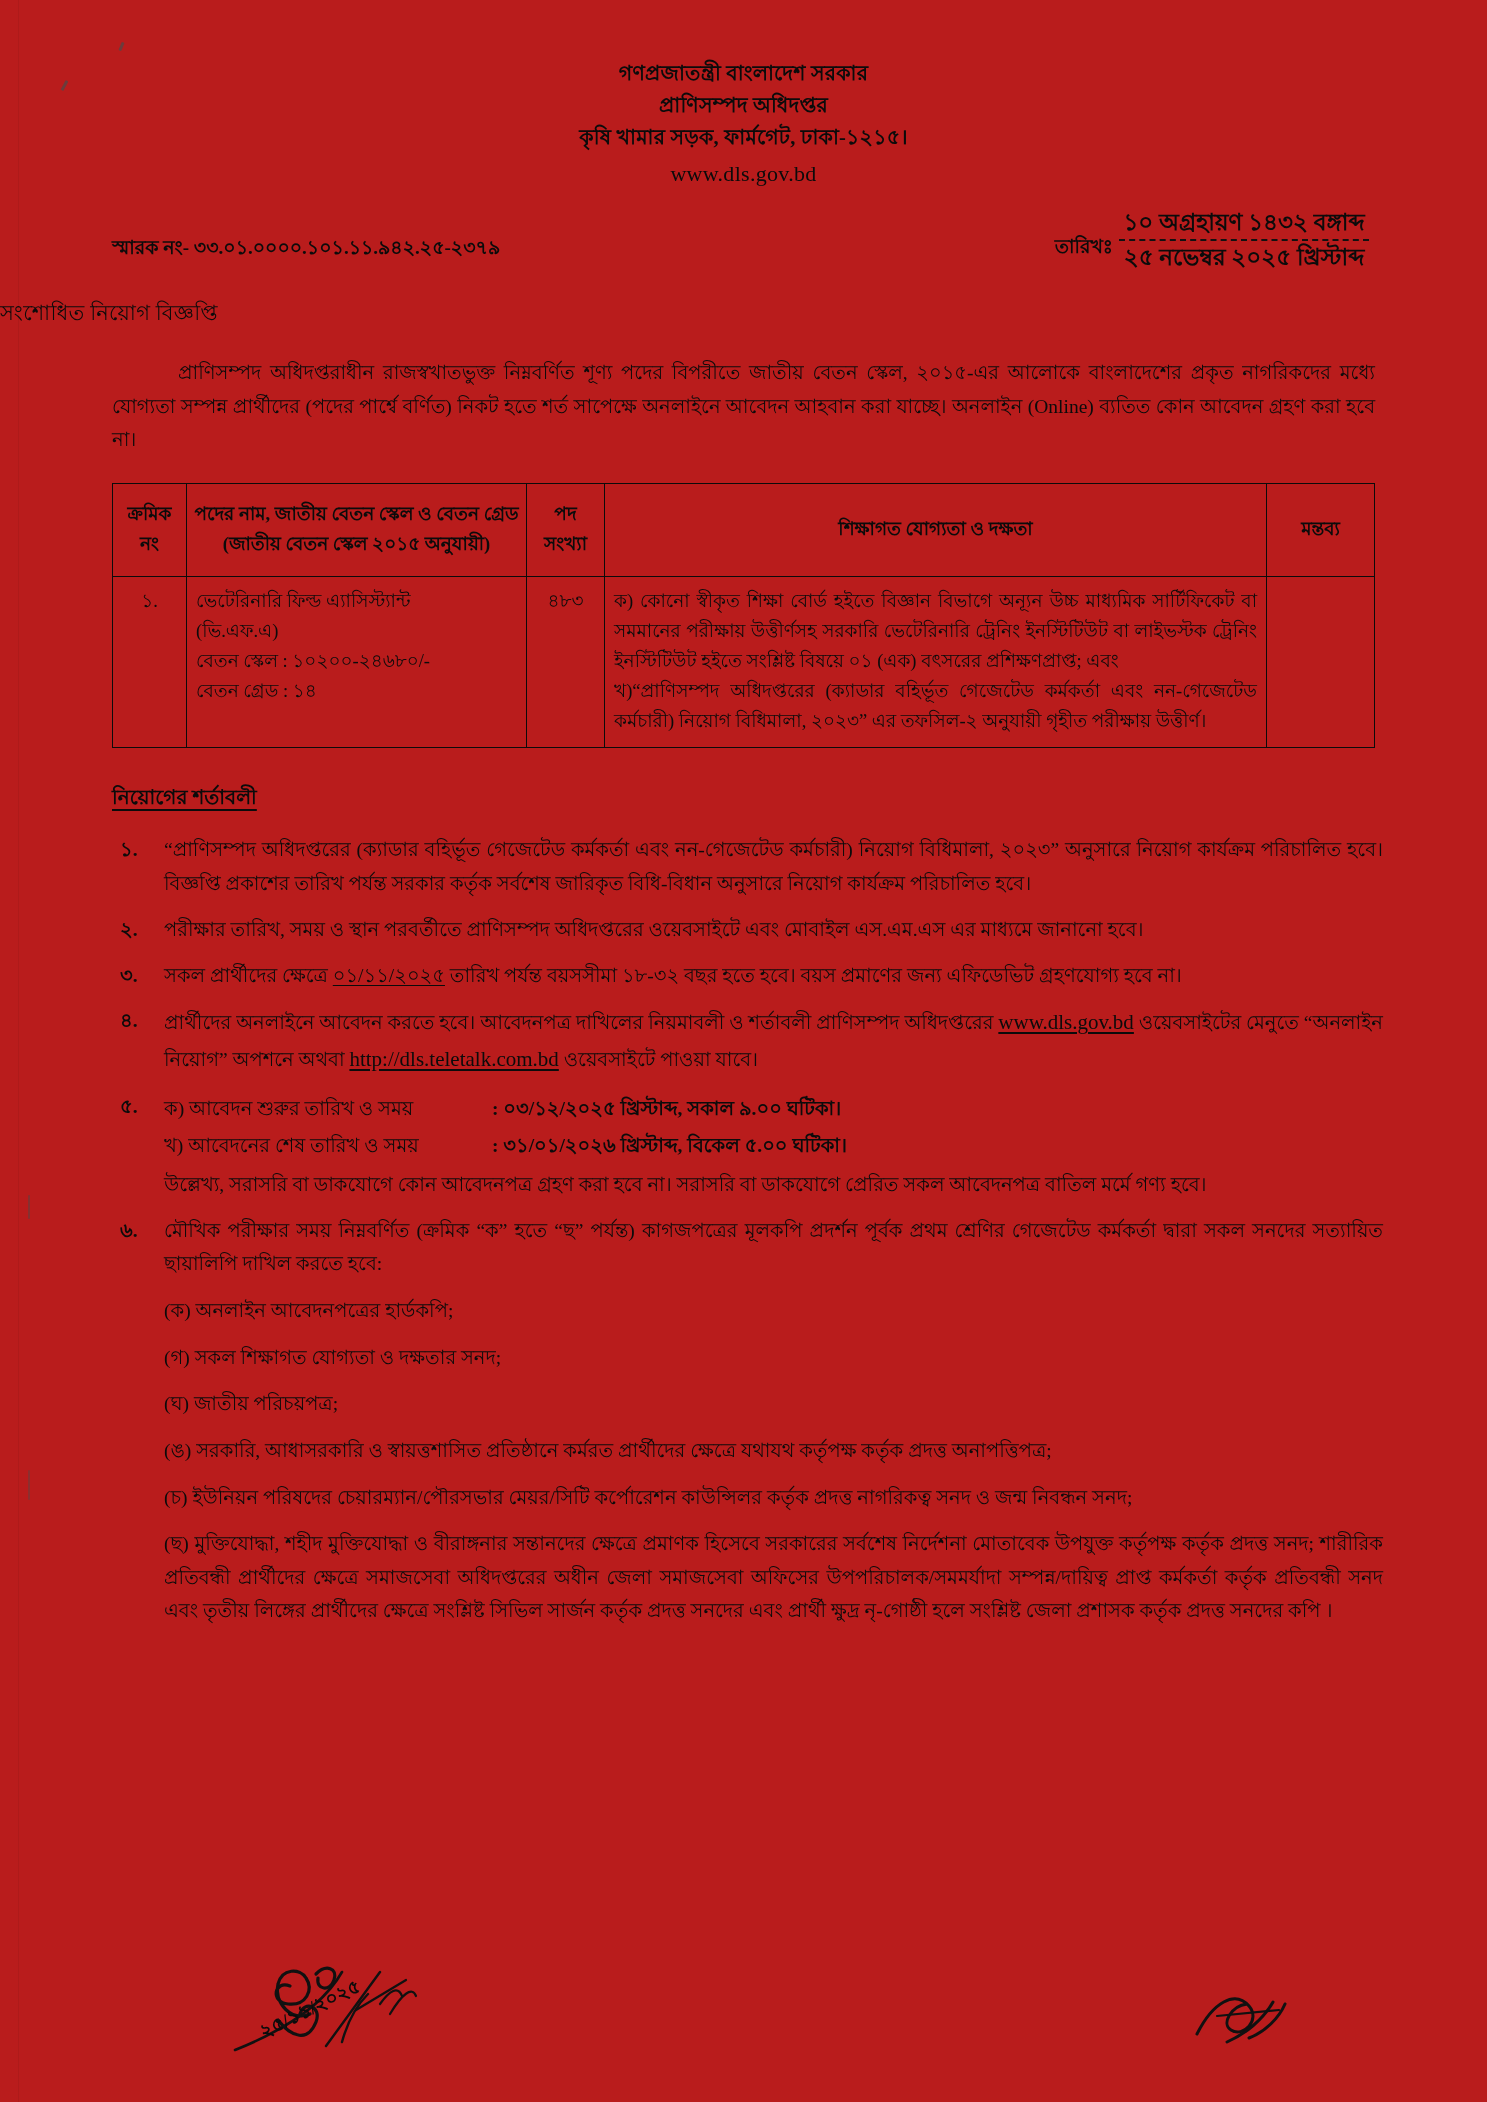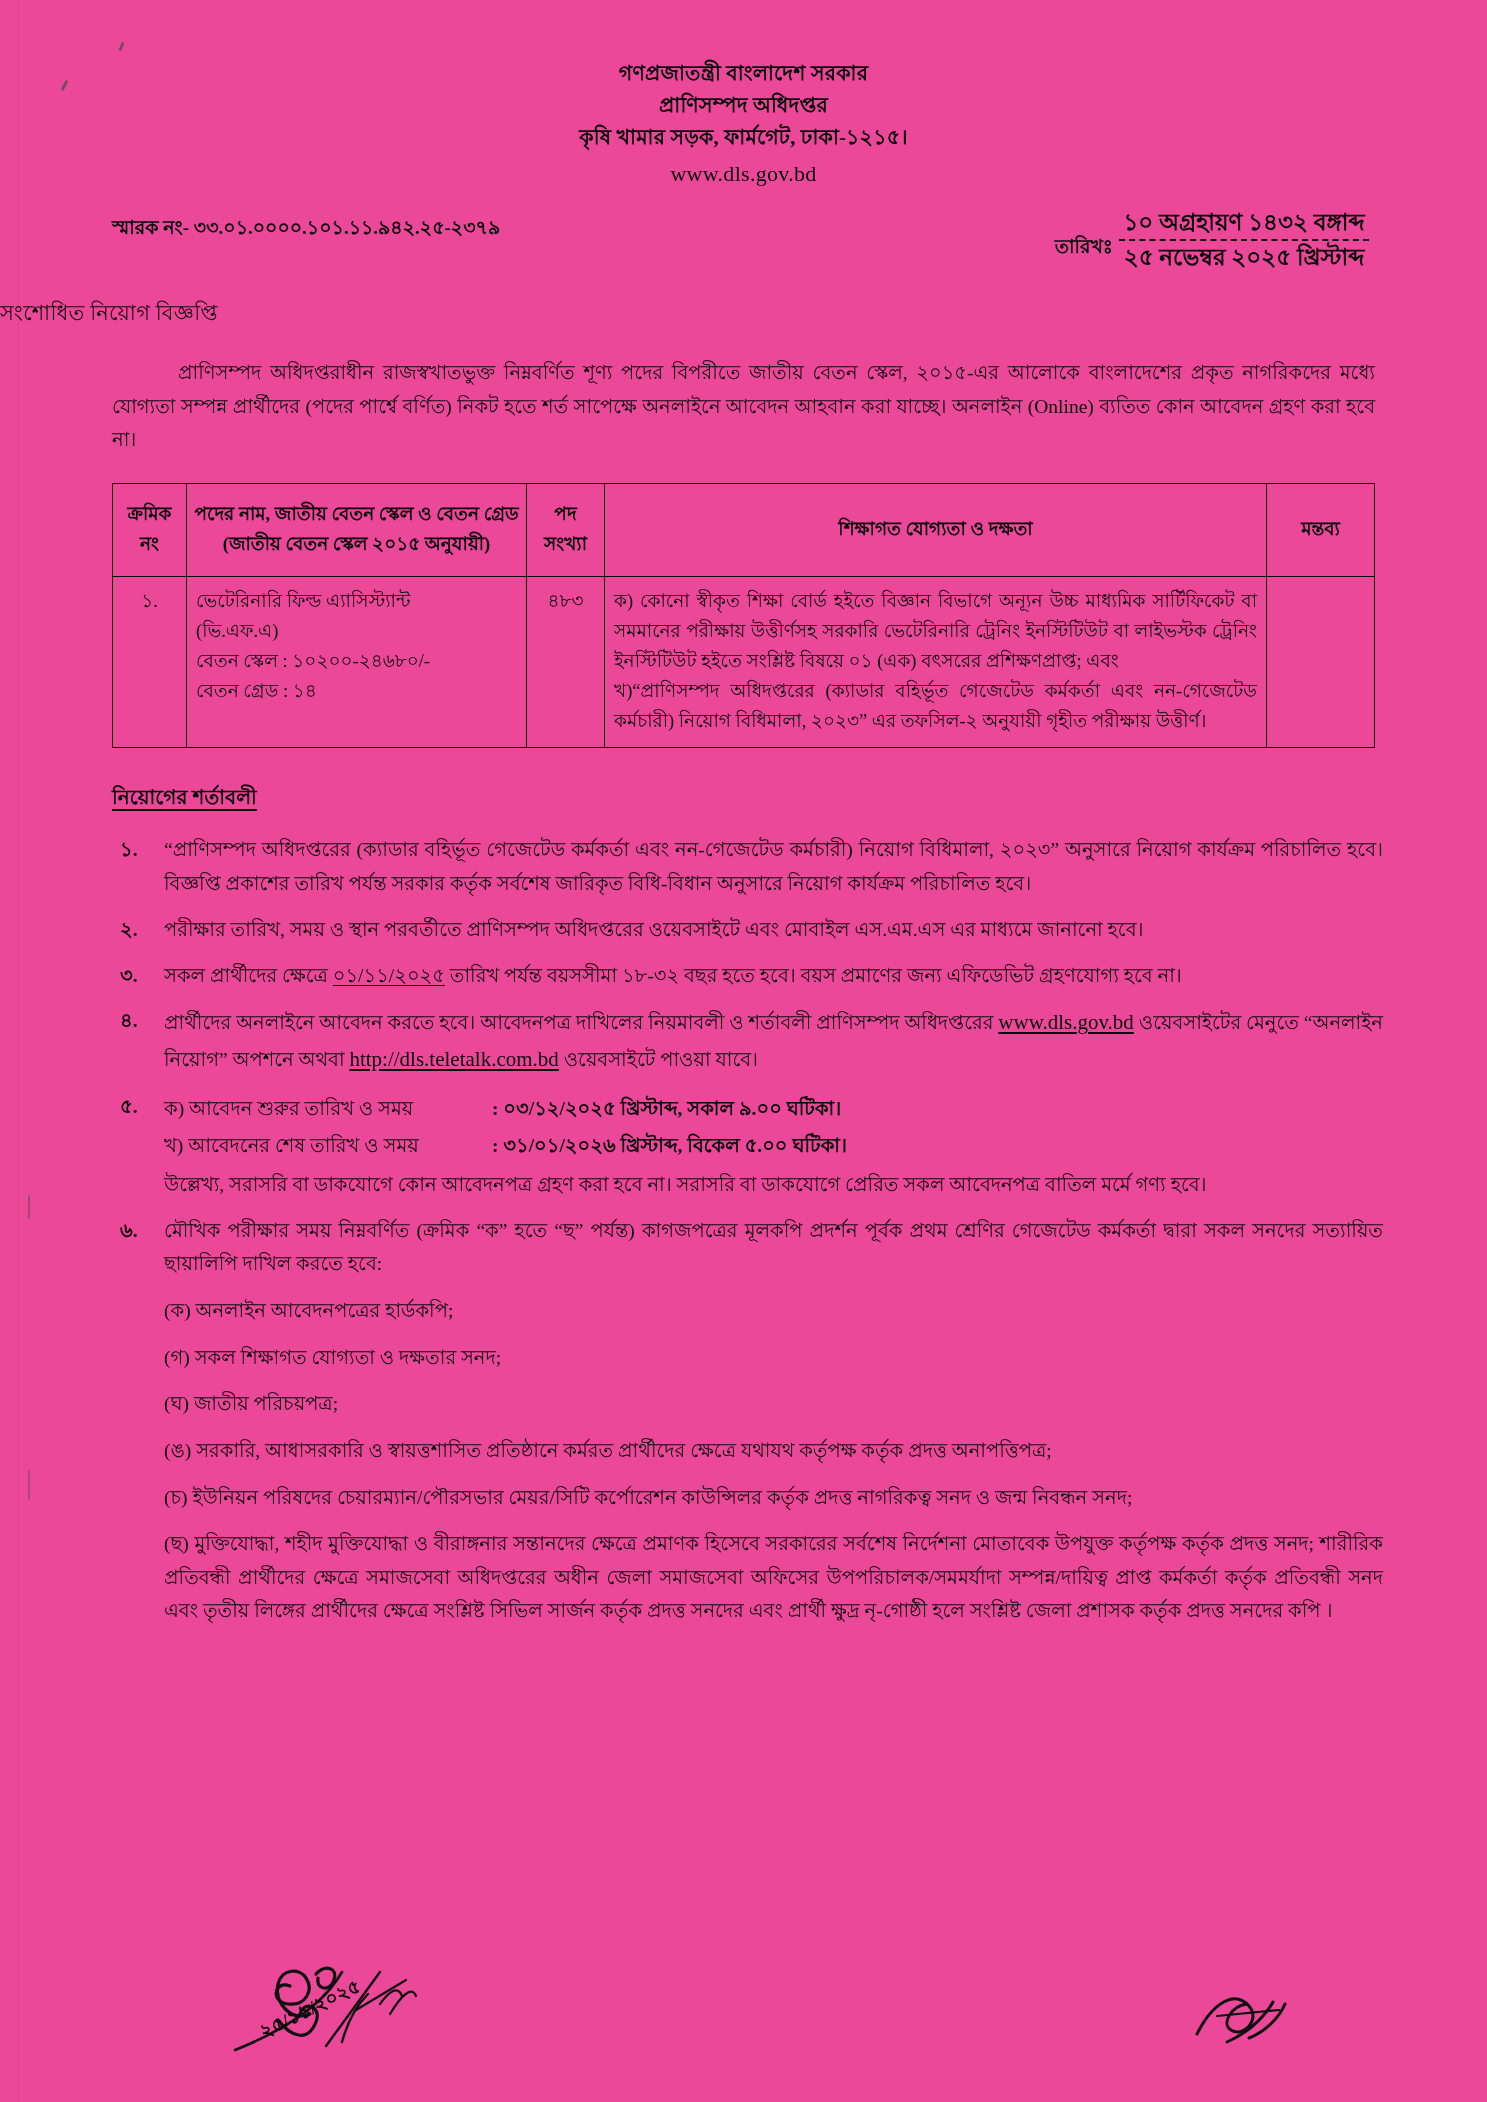--- a/index.html
+++ b/index.html
@@ -5,21 +5,21 @@
   html, body {
     margin: 0;
     padding: 0;
     background: #8a8a8a;
   }
   .page {
     position: relative;
     width: 1487px;
     height: 2102px;
     margin: 0 auto;
-    background: #ec4899;
+    background: #b91c1c;
     box-sizing: border-box;
     font-family: "Liberation Serif", "DejaVu Serif", serif;
     color: #0b0b0b;
     overflow: hidden;
   }
   
   .edge-left {
     position: absolute;
     left: 18px; top: 0; bottom: 0;
     width: 1px;
@@ -54,21 +54,21 @@
   }
 
   .memorow {
     position: relative;
     margin-top: 22px;
     height: 62px;
   }
   .memo {
     position: absolute;
     left: 112px;
-    top: 0;
+    top: 20px;
     font-size: 19px;
     font-weight: 600;
     white-space: nowrap;
   }
   .datewrap {
     position: absolute;
     right: 118px;
     top: -6px;
     display: flex;
     align-items: center;

